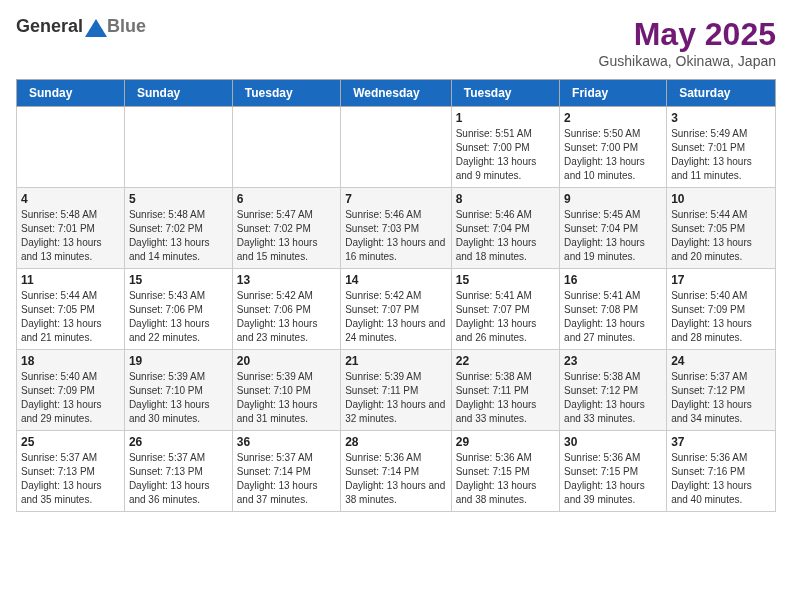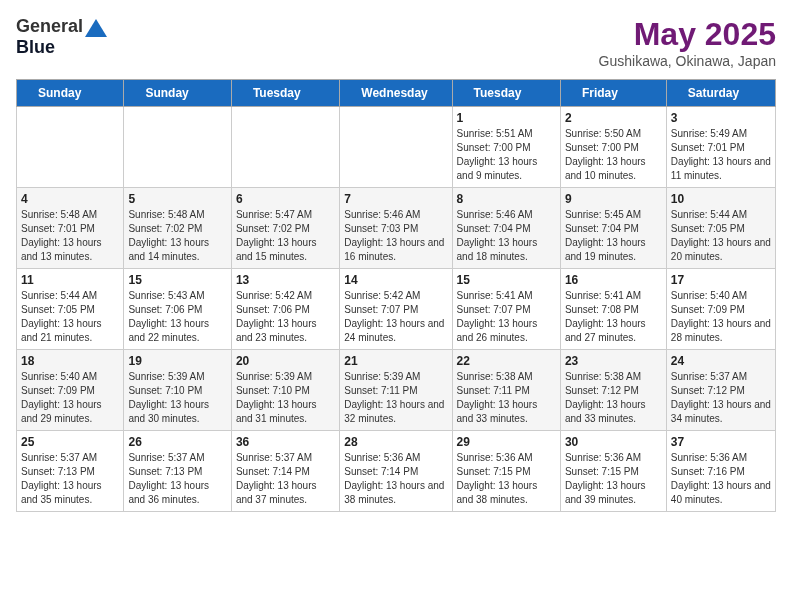--- a/index.html
+++ b/index.html
@@ -11,32 +11,32 @@
       padding: 16px;
     }
     .header {
       display: flex;
       align-items: flex-start;
       justify-content: space-between;
       margin-bottom: 10px;
     }
     .logo {
       display: flex;
-      flex-direction: column;
+      flex-direction: row;
       align-items: flex-start;
     }
     .logo-general {
       font-size: 18px;
       font-weight: bold;
       color: #333;
     }
     .logo-blue {
       font-size: 18px;
       font-weight: bold;
-      color: #0f172a;
+      color: #737373;
     }
     .logo-row {
       display: flex;
       align-items: center;
     }
     .title-section {
       text-align: right;
     }
     .month-year {
       font-size: 32px;
@@ -49,21 +49,21 @@
       margin-left: 40px;
     }
     table {
       width: 100%;
       border-collapse: collapse;
       font-size: 11px;
     }
     thead tr th {
       background-color: #1a6bbf;
       color: #fff;
-      padding: 6px 21px;
+      padding: 6px 12px;
       text-align: left;
       font-size: 12px;
       font-weight: bold;
       border: 1px solid #aaa;
     }
     tbody tr td {
       vertical-align: top;
       border: 1px solid #ccc;
       padding: 4px;
       height: 80px;

